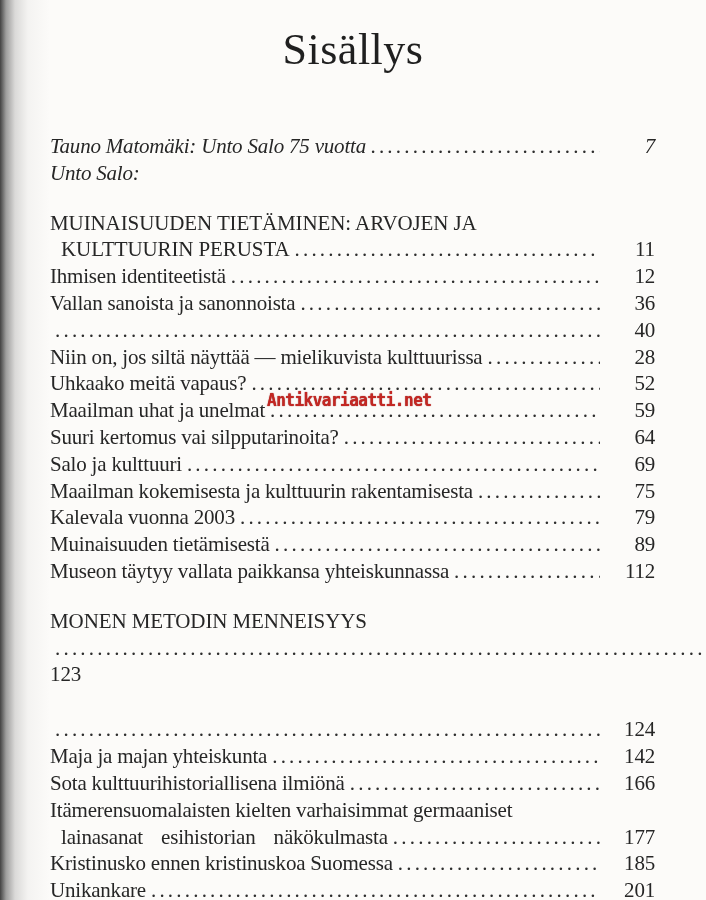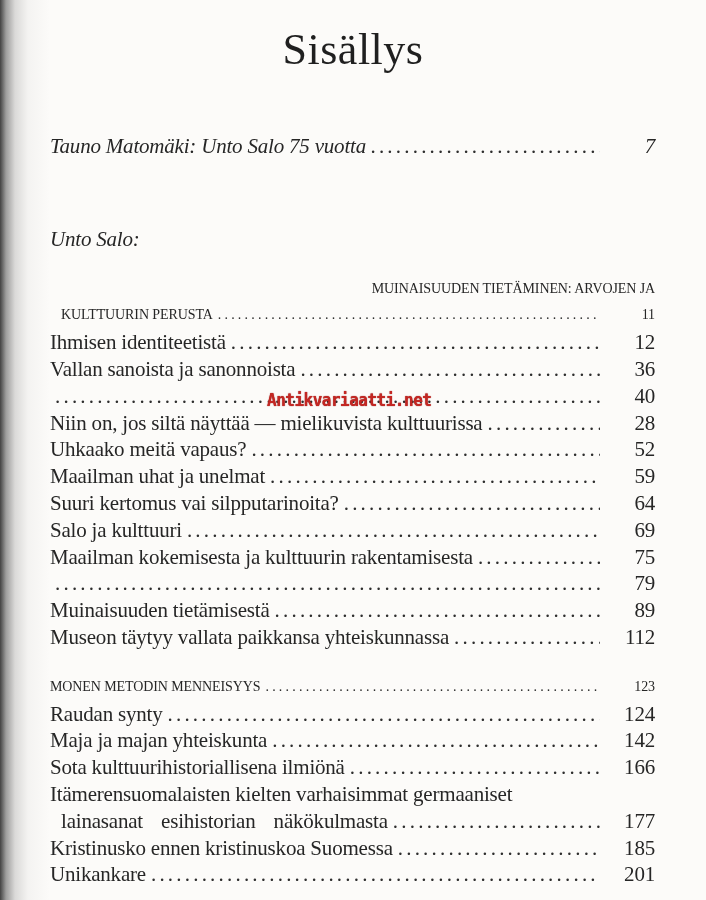--- a/index.html
+++ b/index.html
@@ -52,21 +52,21 @@
     flex: 1 1 auto;
     min-width: 0;
     overflow: hidden;
     white-space: nowrap;
     padding-left: 5px;
     letter-spacing: 3.2px;
     color: #2e2e2e;
   }
   .row .pg { flex: 0 0 55px; text-align: right; white-space: nowrap; }
   .row.italic { font-style: italic; }
-  .row.caps { font-size: 14px; letter-spacing: -0.1px; justify-content: flex-end; }
+  .row.caps { font-size: 21px; letter-spacing: -0.1px; }
   .row.indent { padding-left: 11px; }
   .row.spread .t { word-spacing: 4px; }
   .watermark {
     position: absolute;
     left: 267px;
     top: 390px;
     font-family: "DejaVu Sans Mono", monospace;
     font-weight: bold;
     font-size: 16px;
     letter-spacing: -0.5px;
@@ -81,21 +81,21 @@
 
 <div class="page">
   <div class="gutter"></div>
   <h1 class="title">Sisällys</h1>
   <div class="toc" id="toc">
       <div class="row italic">
         <span class="t">Tauno Matomäki: Unto Salo 75 vuotta</span>
         <span class="dots">........................................................................................................................</span>
         <span class="pg">7</span>
       </div>
-      <div class="row italic" style="margin-top: 66px;">
+      <div class="row italic" style="">
         <span class="t">Unto Salo:</span>
       </div>
       <div class="row caps" style="margin-top: 23px;">
         <span class="t">MUINAISUUDEN TIETÄMINEN: ARVOJEN JA</span>
       </div>
       <div class="row caps indent">
         <span class="t">KULTTUURIN PERUSTA</span>
         <span class="dots">........................................................................................................................</span>
         <span class="pg">11</span>
       </div>
@@ -137,40 +137,40 @@
         <span class="t">Salo ja kulttuuri</span>
         <span class="dots">........................................................................................................................</span>
         <span class="pg">69</span>
       </div>
       <div class="row">
         <span class="t">Maailman kokemisesta ja kulttuurin rakentamisesta</span>
         <span class="dots">........................................................................................................................</span>
         <span class="pg">75</span>
       </div>
       <div class="row">
+        <span class="t">Kalevala vuonna 2003</span>
         <span class="dots">........................................................................................................................</span>
         <span class="pg">79</span>
       </div>
       <div class="row">
         <span class="t">Muinaisuuden tietämisestä</span>
         <span class="dots">........................................................................................................................</span>
         <span class="pg">89</span>
       </div>
       <div class="row">
         <span class="t">Museon täytyy vallata paikkansa yhteiskunnassa</span>
         <span class="dots">........................................................................................................................</span>
         <span class="pg">112</span>
       </div>
-      <div class="row caps" style="margin-top: 23px;">
+      <div class="row caps" style="margin-top: 23px; flex-direction: column;">
         <span class="t">MONEN METODIN MENNEISYYS</span>
         <span class="dots">........................................................................................................................</span>
         <span class="pg">123</span>
       </div>
       <div class="row">
-        <span class="t">Raudan synty</span>
         <span class="dots">........................................................................................................................</span>
         <span class="pg">124</span>
       </div>
       <div class="row">
         <span class="t">Maja ja majan yhteiskunta</span>
         <span class="dots">........................................................................................................................</span>
         <span class="pg">142</span>
       </div>
       <div class="row">
         <span class="t">Sota kulttuurihistoriallisena ilmiönä</span>

